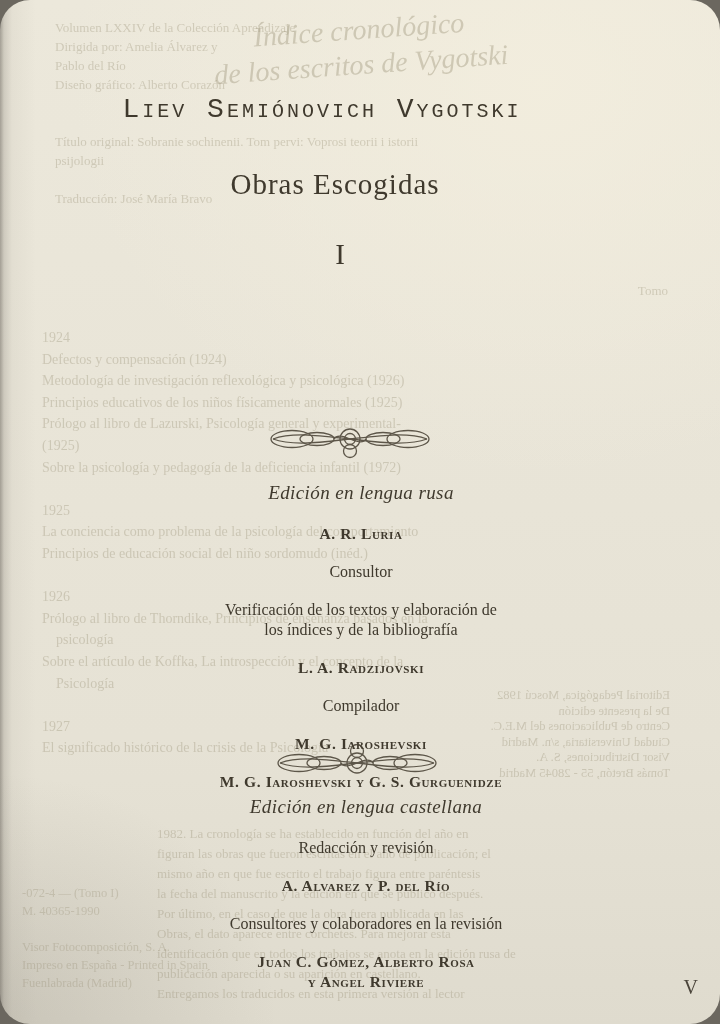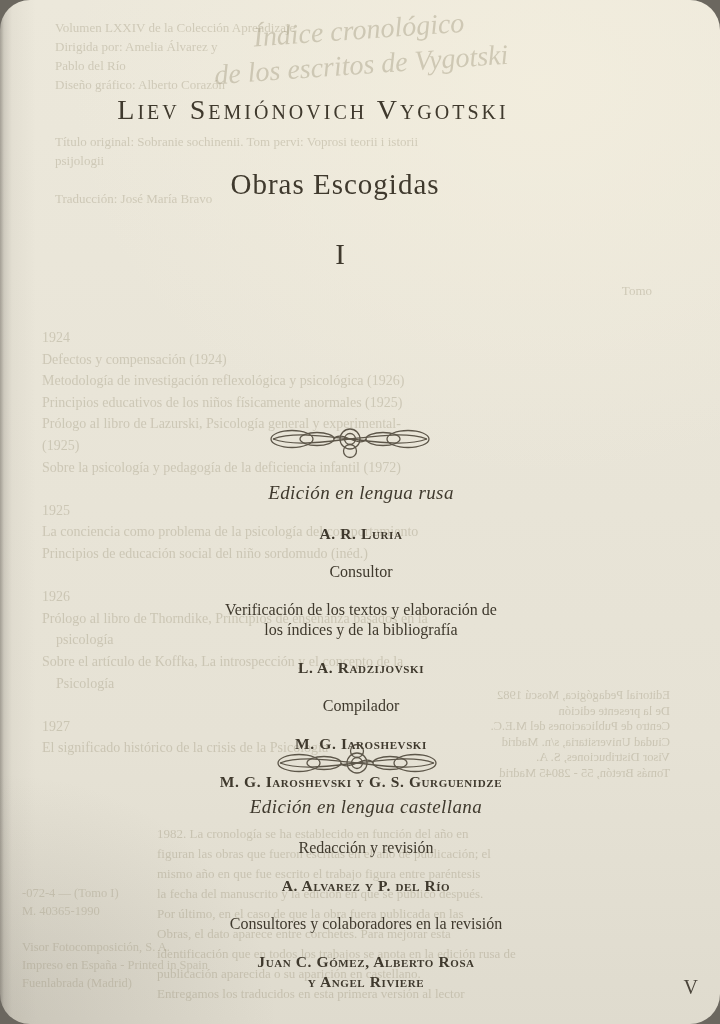--- a/index.html
+++ b/index.html
@@ -12,31 +12,31 @@
       linear-gradient(90deg, rgba(105,100,92,.55) 0px, rgba(160,155,145,.38) 4px, rgba(195,190,178,.20) 12px, rgba(195,190,178,0) 36px),
       linear-gradient(180deg,#ece8db 0%,#e9e5d8 38%,#e6e2d5 72%,#dfdbce 100%);
     border-radius: 30px;
   }
   
   #bleed{position:absolute;inset:0;color:#8d8468;filter:blur(0.6px);}
   #bleed>div{position:absolute;white-space:pre-wrap;}
   .bt-title{top:12px;left:130px;width:460px;text-align:center;font-style:italic;
             font-size:28px;line-height:35px;opacity:.34;transform:rotate(-4deg);}
   .bt-colophon{top:18px;left:55px;width:580px;font-size:13px;line-height:19px;opacity:.30;}
-  .bt-tomo{top:283px;right:68px;font-size:13px;opacity:.30;}
+  .bt-tomo{top:283px;right:52px;font-size:13px;opacity:.30;}
   .bt-toc{top:327px;left:42px;width:625px;font-size:14px;line-height:21.6px;opacity:.30;}
   .bt-imprint{top:688px;left:400px;width:270px;font-size:12.5px;line-height:15.5px;
               opacity:.30;transform:scaleX(-1);}
   .bt-para{top:824px;left:150px;width:505px;font-size:13px;line-height:20px;opacity:.30;margin-left:7px;}
   .bt-left{top:884px;left:22px;width:220px;font-size:12.5px;line-height:18px;opacity:.28;}
   
   #content{position:absolute;inset:0;color:#3f392d;text-align:center;}
   #content>div{position:absolute;white-space:pre-line;}
-  .author{top:94px;left:3px;width:620px;font-size:28px;letter-spacing:3px;
-          font-variant:small-caps;}
+  .author{top:94px;left:12px;width:620px;font-size:28px;letter-spacing:3px;
+          font-variant:small-caps;font-family:Liberation Mono, monospace;}
   .series{top:168px;left:0;width:670px;font-size:29px;letter-spacing:1px;}
   .numeral{top:238px;left:0;width:680px;font-size:29px;}
   .vtitle{top:320px;left:0;width:700px;font-size:28px;line-height:36px;}
   .orn{position:absolute;width:170px;height:44px;}
   .orn1{top:402px;left:265px;}
   .orn2{top:720px;left:272px;}
   .orn2 svg{transform:scaleY(-1);}
   .ed-block{left:8px;}
   .ed-ru{top:461px;width:706px;}
   .ed-es{top:775px;width:716px;}

